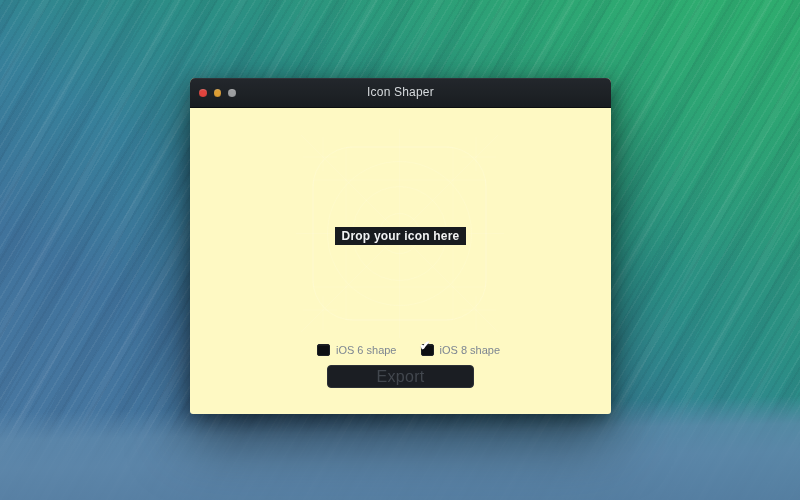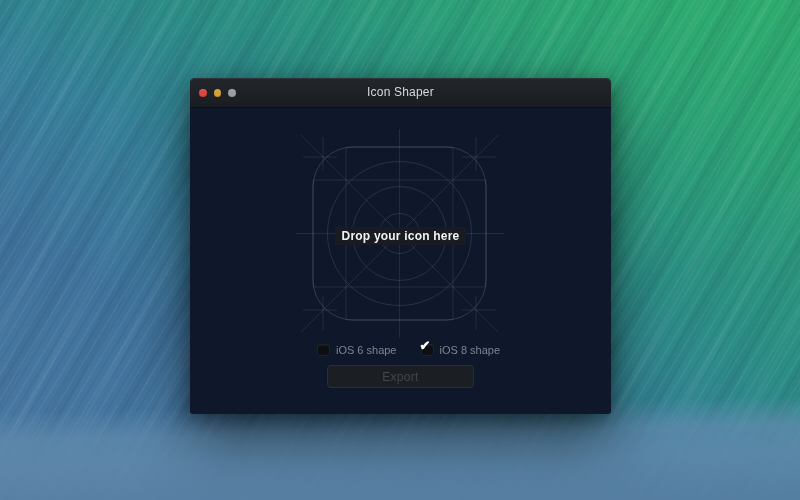--- a/index.html
+++ b/index.html
@@ -39,21 +39,21 @@
   .water::after{
     content:"";position:absolute;inset:0;
     background:linear-gradient(180deg, rgba(96,138,172,0) 0%, rgba(96,138,172,0.75) 20%, rgba(94,135,170,0.9) 40%, rgba(82,120,156,0.95) 100%);
     mix-blend-mode:normal;z-index:-1;
   }
 
   
   .window{
     position:absolute;left:190px;top:78px;width:421px;height:336px;
     border-radius:5px 5px 3px 3px;
-    background:#0f172a;
+    background:#fef9c3;
     box-shadow:0 24px 60px rgba(0,0,0,0.50), 0 6px 20px rgba(0,0,0,0.38);
   }
   .titlebar{
     position:relative;height:29px;
     background:linear-gradient(180deg,#23272c 0%,#1d2125 60%,#191c20 100%);
     border-bottom:1px solid #0c0e10;
     border-radius:5px 5px 0 0;
     box-shadow:inset 0 1px 0 rgba(255,255,255,0.06);
   }
   .lights{position:absolute;left:9px;top:11px;display:flex;gap:7px;}
@@ -100,21 +100,21 @@
     position:absolute;left:-2px;top:-6px;
     color:#ffffff;font-size:13px;font-weight:bold;line-height:13px;
     text-shadow:0 1px 1px rgba(0,0,0,0.4);
   }
   .opt .lbl{color:#7d8692;font-size:11px;}
 
   
   .export{
     position:absolute;left:137px;top:257px;width:147px;height:23px;
     background:#1b1e23;border:1px solid #2b2f35;border-radius:4px;
-    color:#42474e;font-size:12px;font-family:"Liberation Sans",sans-serif;
+    color:#42474e;font-size:16px;font-family:"Liberation Sans",sans-serif;
     letter-spacing:0.3px;
   }
 </style>
 </head>
 <body>
 
 <div class="wallpaper">
   <div class="water"></div>
 </div>
 

